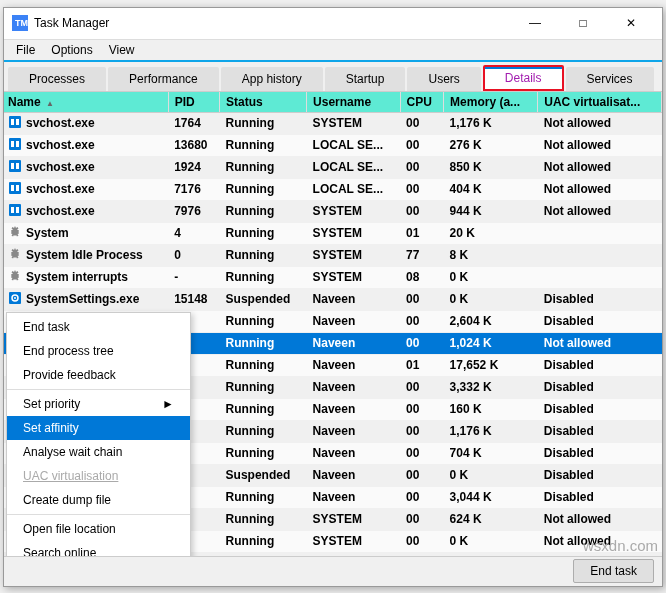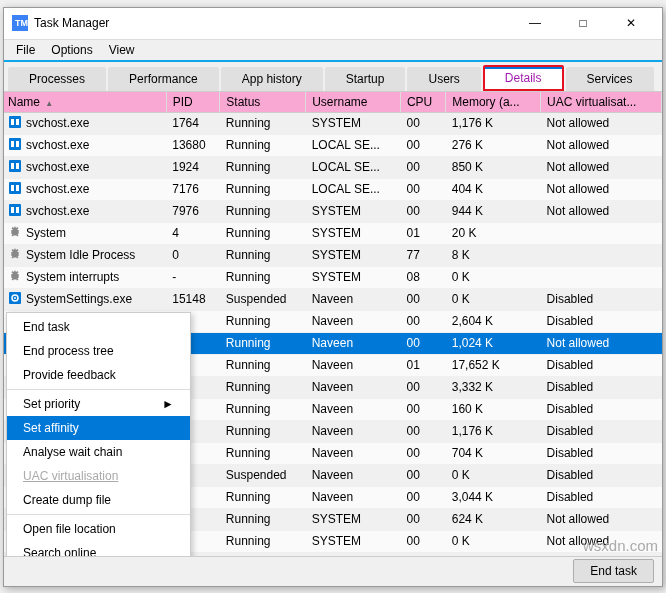--- a/index.html
+++ b/index.html
@@ -110,36 +110,37 @@
       flex: 1;
       overflow: auto;
       position: relative;
     }
     table {
       width: 100%;
       border-collapse: collapse;
       font-size: 12px;
     }
     thead th {
-      background: #f9a8d4;
+      background: #5eead4;
       border-bottom: 1px solid #ccc;
       border-right: 1px solid #ddd;
       padding: 3px 6px;
       text-align: left;
-      font-weight: normal;
+      font-weight: bold;
       position: sticky;
       top: 0;
       z-index: 1;
       white-space: nowrap;
     }
     thead th:first-child {
       padding-left: 4px;
     }
     tbody tr {
       border-bottom: 1px solid #f0f0f0;
+      font-weight: bold;
     }
     tbody tr:nth-child(even) {
       background: #fafafa;
     }
     tbody tr.selected {
       background: #0078d7;
       color: white;
     }
     tbody td {
       padding: 2px 6px;

